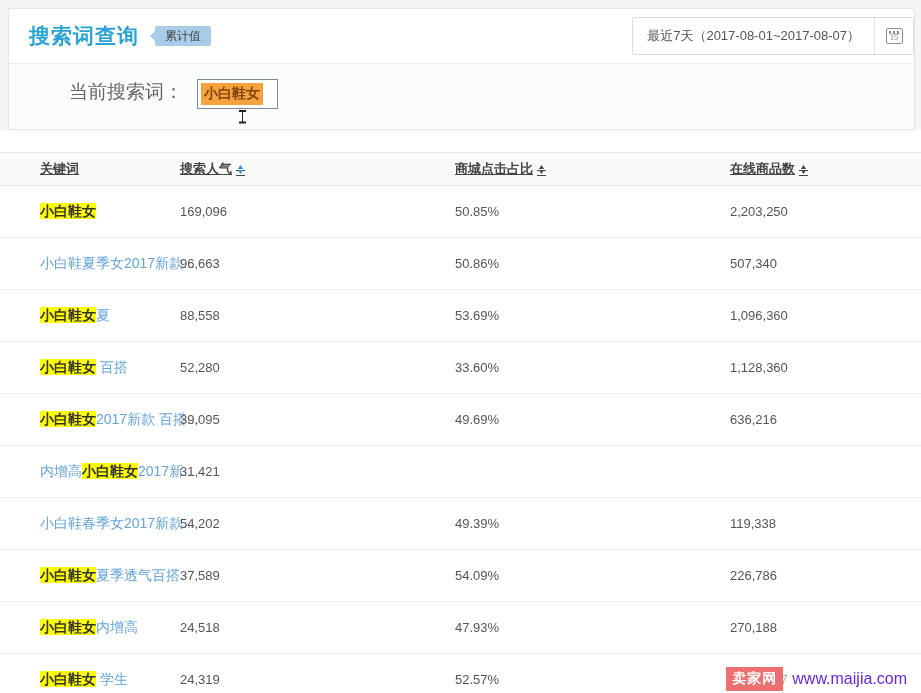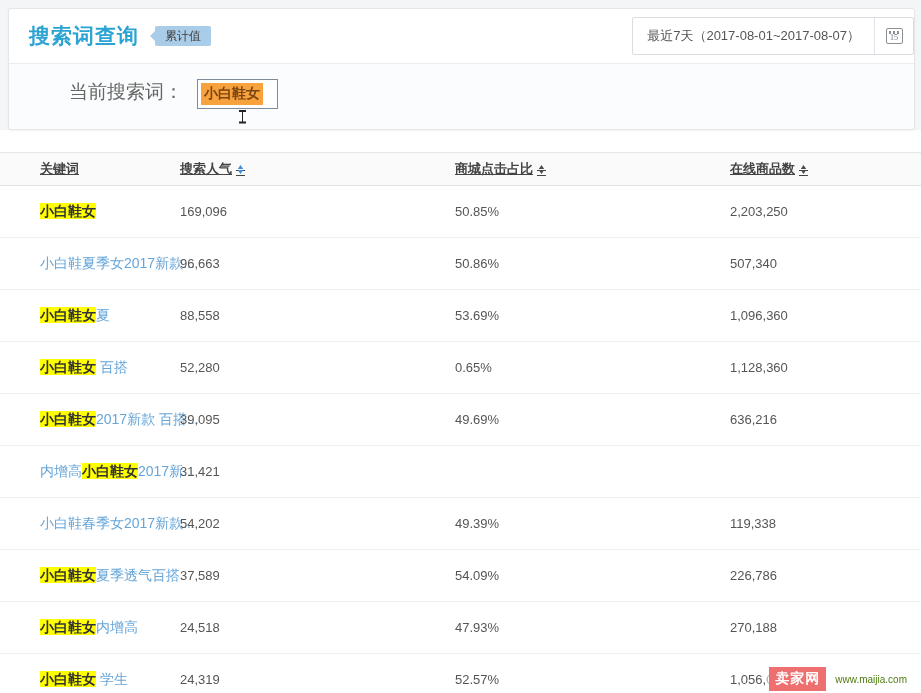--- a/index.html
+++ b/index.html
@@ -63,21 +63,21 @@
   .kw { font-size:14px; white-space:nowrap; cursor:pointer; }
   .kw .plain { color:#66a5d8; }
   .kw .hl { background:#ffff00; color:#333; font-weight:bold; }
   .num { font-size:13px; color:#555; }
 
   
   .watermark { position:absolute; right:8px; bottom:1px; display:flex;
     align-items:center; background:rgba(255,255,255,.55); padding:1px 2px; }
   .wm-brand { background:#ee6f6f; color:#fff; font-size:14px; font-weight:bold;
     padding:3px 6px; letter-spacing:1px; }
-  .wm-site { color:#4d7c0f; font-size:10px; margin-left:9px; padding-right:4px; }
+  .wm-site { color:#6d28d9; font-size:16px; margin-left:9px; padding-right:4px; }
 </style>
 </head>
 <body>
 
 <div class="page-top">
   <div class="card">
     <div class="card-titlebar">
       <div class="title-wrap">
         <span class="page-title">搜索词查询</span>
         <span class="badge">累计值</span>
@@ -144,21 +144,21 @@
       </div>
       <div class="trow">
         <div class="kw"><span class="hl">小白鞋女</span><span class="plain">夏</span></div>
         <div class="num">88,558</div>
         <div class="num">53.69%</div>
         <div class="num">1,096,360</div>
       </div>
       <div class="trow">
         <div class="kw"><span class="hl">小白鞋女</span><span class="plain"> 百搭</span></div>
         <div class="num">52,280</div>
-        <div class="num">0.65%</div>
+        <div class="num">33.60%</div>
         <div class="num">1,128,360</div>
       </div>
       <div class="trow">
         <div class="kw"><span class="hl">小白鞋女</span><span class="plain">2017新款 百搭...</span></div>
         <div class="num">39,095</div>
         <div class="num">49.69%</div>
         <div class="num">636,216</div>
       </div>
       <div class="trow">
         <div class="kw"><span class="plain">内增高</span><span class="hl">小白鞋女</span><span class="plain">2017新...</span></div>

